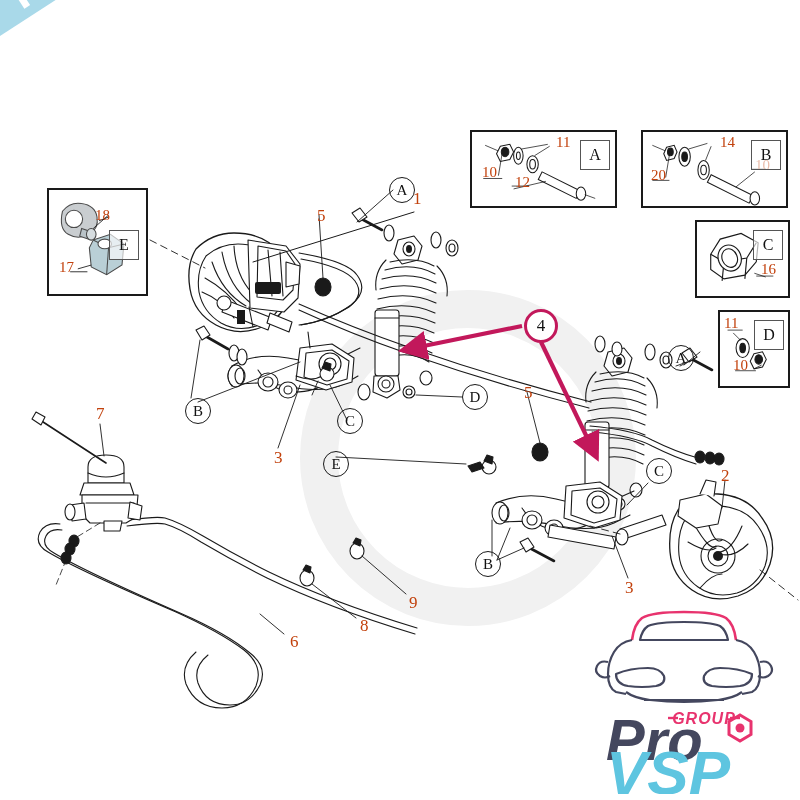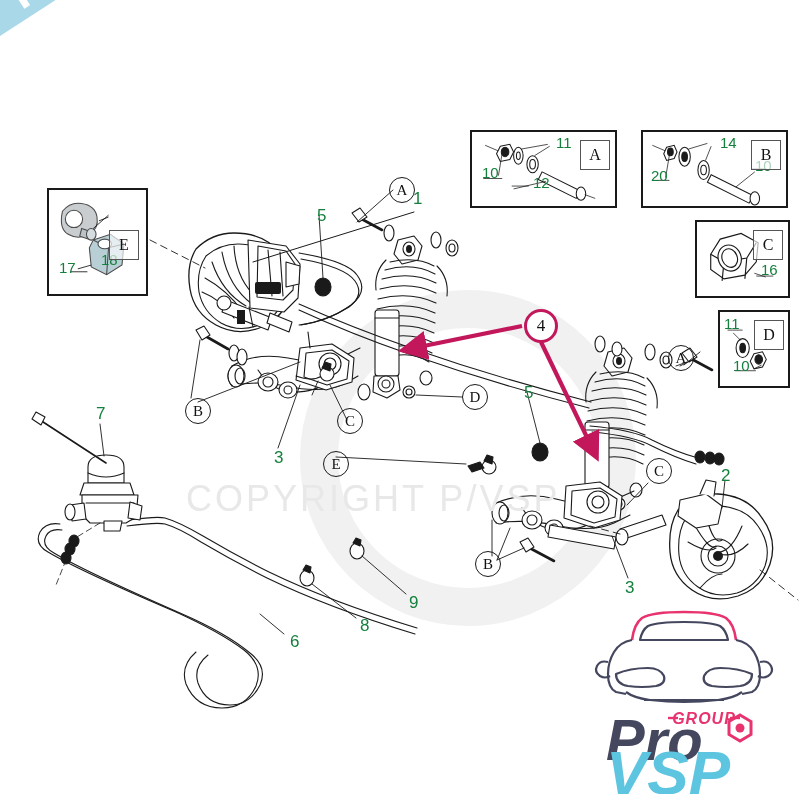--- a/index.html
+++ b/index.html
@@ -19,23 +19,23 @@
   }
   svg.layer {
     position: absolute;
     left: 0;
     top: 0;
     width: 800px;
     height: 800px;
   }
   .lbl {
     position: absolute;
-    font-family: Liberation Sans, sans-serif;
+    font-family: Liberation Serif, serif;
     font-size: 17px;
-    color: #15803d;
+    color: #c2410c;
     white-space: nowrap;
     line-height: 1;
   }
   .lbl-sm {
     font-size: 15px;
   }
   .callout {
     position: absolute;
     width: 26px;
     height: 26px;
@@ -419,21 +419,20 @@
         <path d="M322 368 l3 -6 l6 2 l-1 7 z" fill="#1a1a1a"></path>
         <path d="M318 381 l-6 14" stroke-width="0.9"></path>
         <path d="M347 420 L 330 385" stroke-width="0.9"></path>
       </g>
     </g>
   </svg>
 
   <div id="wm-band">
     <span>pro-piece-vsp.com</span>
   </div>
-  <div id="wm-copyright">COPYRIGHT P/VSP</div>
 
   <div class="box" style="left:470px;top:130px;width:147px;height:78px;">
     <svg class="inset-content" viewBox="0 0 147 78">
       <g fill="none" stroke="#1a1a1a" stroke-width="1.1">
         <path d="M12 14 L 26 20" stroke-width="0.8"></path>
         <path d="M28 15 l10 -2 l4 8 l-4 8 l-10 2 l-4 -8 z" fill="#ffffff"></path>
         <ellipse cx="33" cy="21" rx="4" ry="5" fill="#1a1a1a"></ellipse>
         <ellipse cx="47" cy="25" rx="5" ry="9" fill="#ffffff"></ellipse>
         <ellipse cx="47" cy="25" rx="2" ry="4" fill="#ffffff"></ellipse>
         <ellipse cx="62" cy="34" rx="6" ry="9" fill="#ffffff"></ellipse>
@@ -444,21 +443,21 @@
         <path d="M50 18 L 78 13" stroke-width="0.8"></path>
         <path d="M64 25 L 80 15" stroke-width="0.8"></path>
         <path d="M30 22 L 26 46" stroke-width="0.8"></path>
         <path d="M10 49 L 30 49" stroke-width="0.8"></path>
         <path d="M42 60 L 76 52" stroke-width="0.8"></path>
         <path d="M40 57 L 58 57" stroke-width="0.8"></path>
       </g>
     </svg>
     <div class="lbl lbl-sm" style="left:84px;top:3px;">11</div>
     <div class="lbl lbl-sm" style="left:10px;top:33px;">10</div>
-    <div class="lbl lbl-sm" style="left:61px;top:43px;">12</div>
+    <div class="lbl lbl-sm" style="left:43px;top:43px;">12</div>
     <div class="boxtag" style="left:108px;top:8px;">A</div>
   </div>
 
   <div class="box" style="left:641px;top:130px;width:147px;height:78px;">
     <svg class="inset-content" viewBox="0 0 147 78">
       <g fill="none" stroke="#1a1a1a" stroke-width="1.1">
         <path d="M8 14 L 22 20" stroke-width="0.8"></path>
         <path d="M23 16 l8 -2 l3 7 l-3 7 l-8 2 l-3 -7 z" fill="#ffffff"></path>
         <ellipse cx="27" cy="21" rx="3" ry="4" fill="#1a1a1a"></ellipse>
         <ellipse cx="42" cy="26" rx="6" ry="10" fill="#ffffff"></ellipse>
@@ -528,21 +527,21 @@
         <path d="M46 40 L 62 26" stroke="#1a1a1a" stroke-width="0.9"></path>
 
         <path d="M46 52 l18 -6 l14 10 l-2 22 l-16 10 l-16 -8 l-2 -20 z" fill="#b9cfd6"></path>
         <path d="M46 52 l16 8 l16 -4"></path>
         <path d="M62 60 l-2 28"></path>
         <ellipse cx="58" cy="56" rx="7" ry="5" fill="#ffffff"></ellipse>
         <path d="M30 82 L 44 78" stroke="#1a1a1a" stroke-width="0.9"></path>
         <path d="M22 85 L 40 85" stroke="#1a1a1a" stroke-width="0.9"></path>
       </g>
     </svg>
-    <div class="lbl lbl-sm" style="left:52px;top:18px;margin-top:44px;">18</div>
+    <div class="lbl lbl-sm" style="left:46px;top:18px;">18</div>
     <div class="lbl lbl-sm" style="left:10px;top:70px;">17</div>
     <div class="boxtag" style="left:60px;top:40px;">E</div>
   </div>
 
   <div class="lbl" style="left:413px;top:190px;">1</div>
   <div class="lbl" style="left:317px;top:207px;">5</div>
   <div class="lbl" style="left:274px;top:449px;">3</div>
   <div class="lbl" style="left:96px;top:405px;">7</div>
   <div class="lbl" style="left:290px;top:633px;">6</div>
   <div class="lbl" style="left:360px;top:617px;">8</div>

